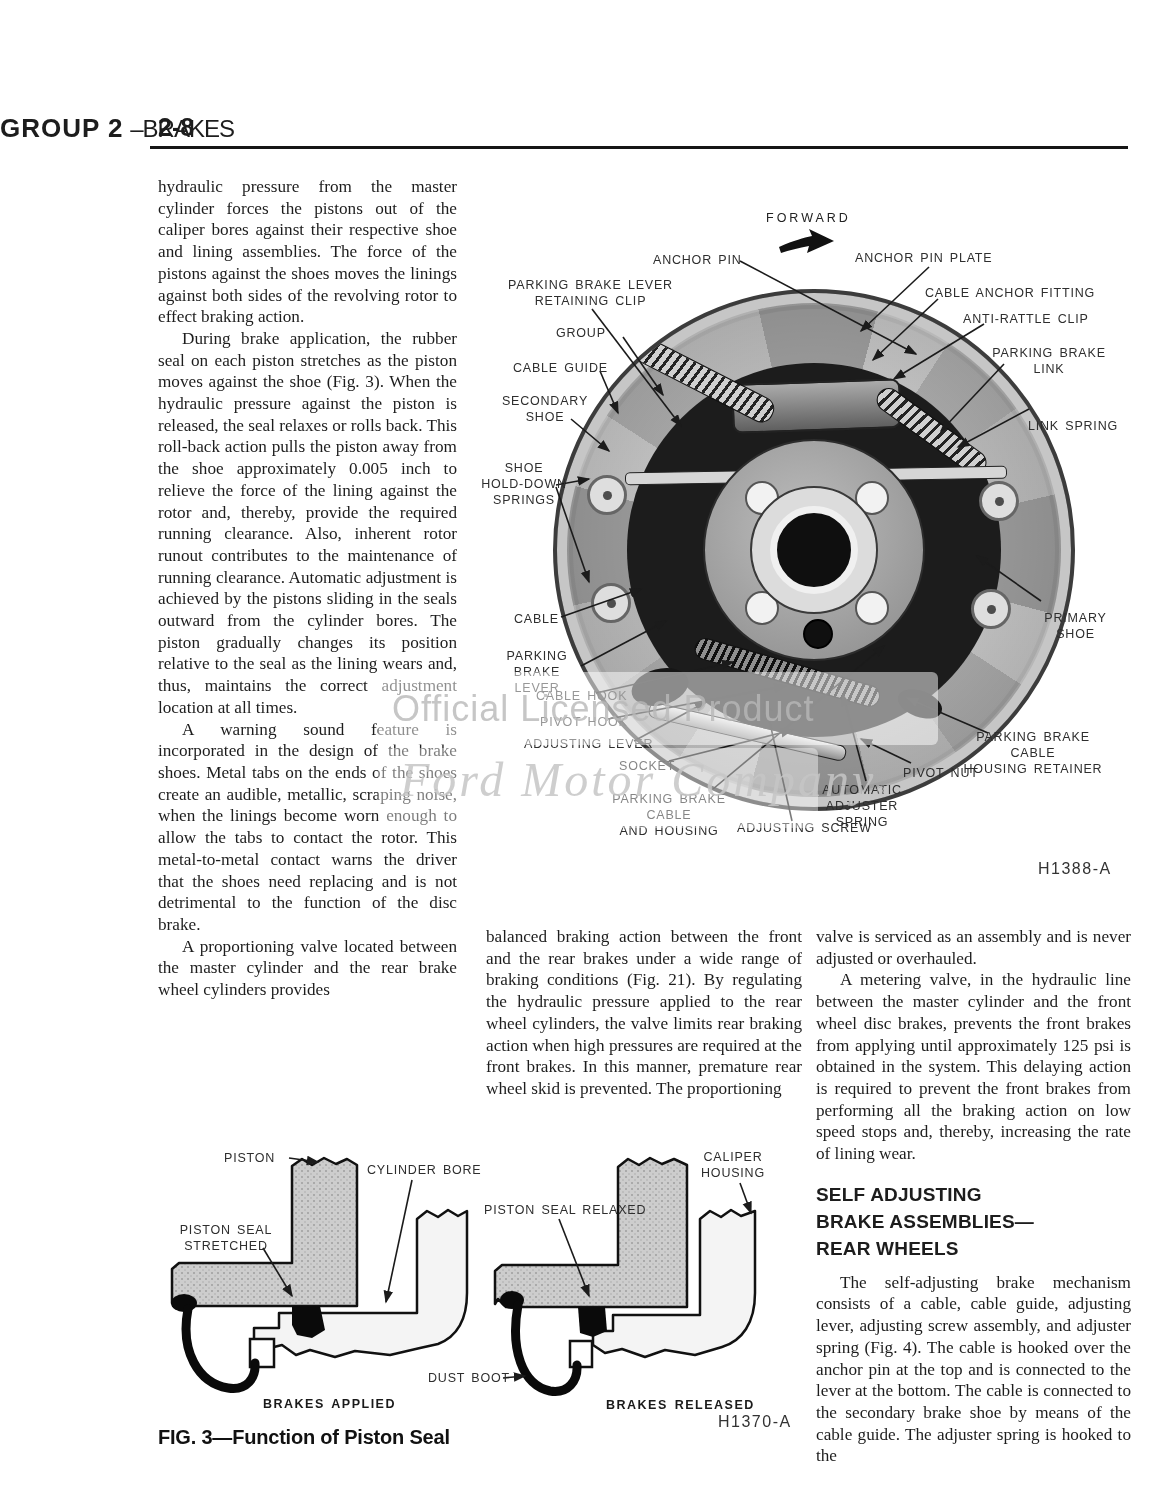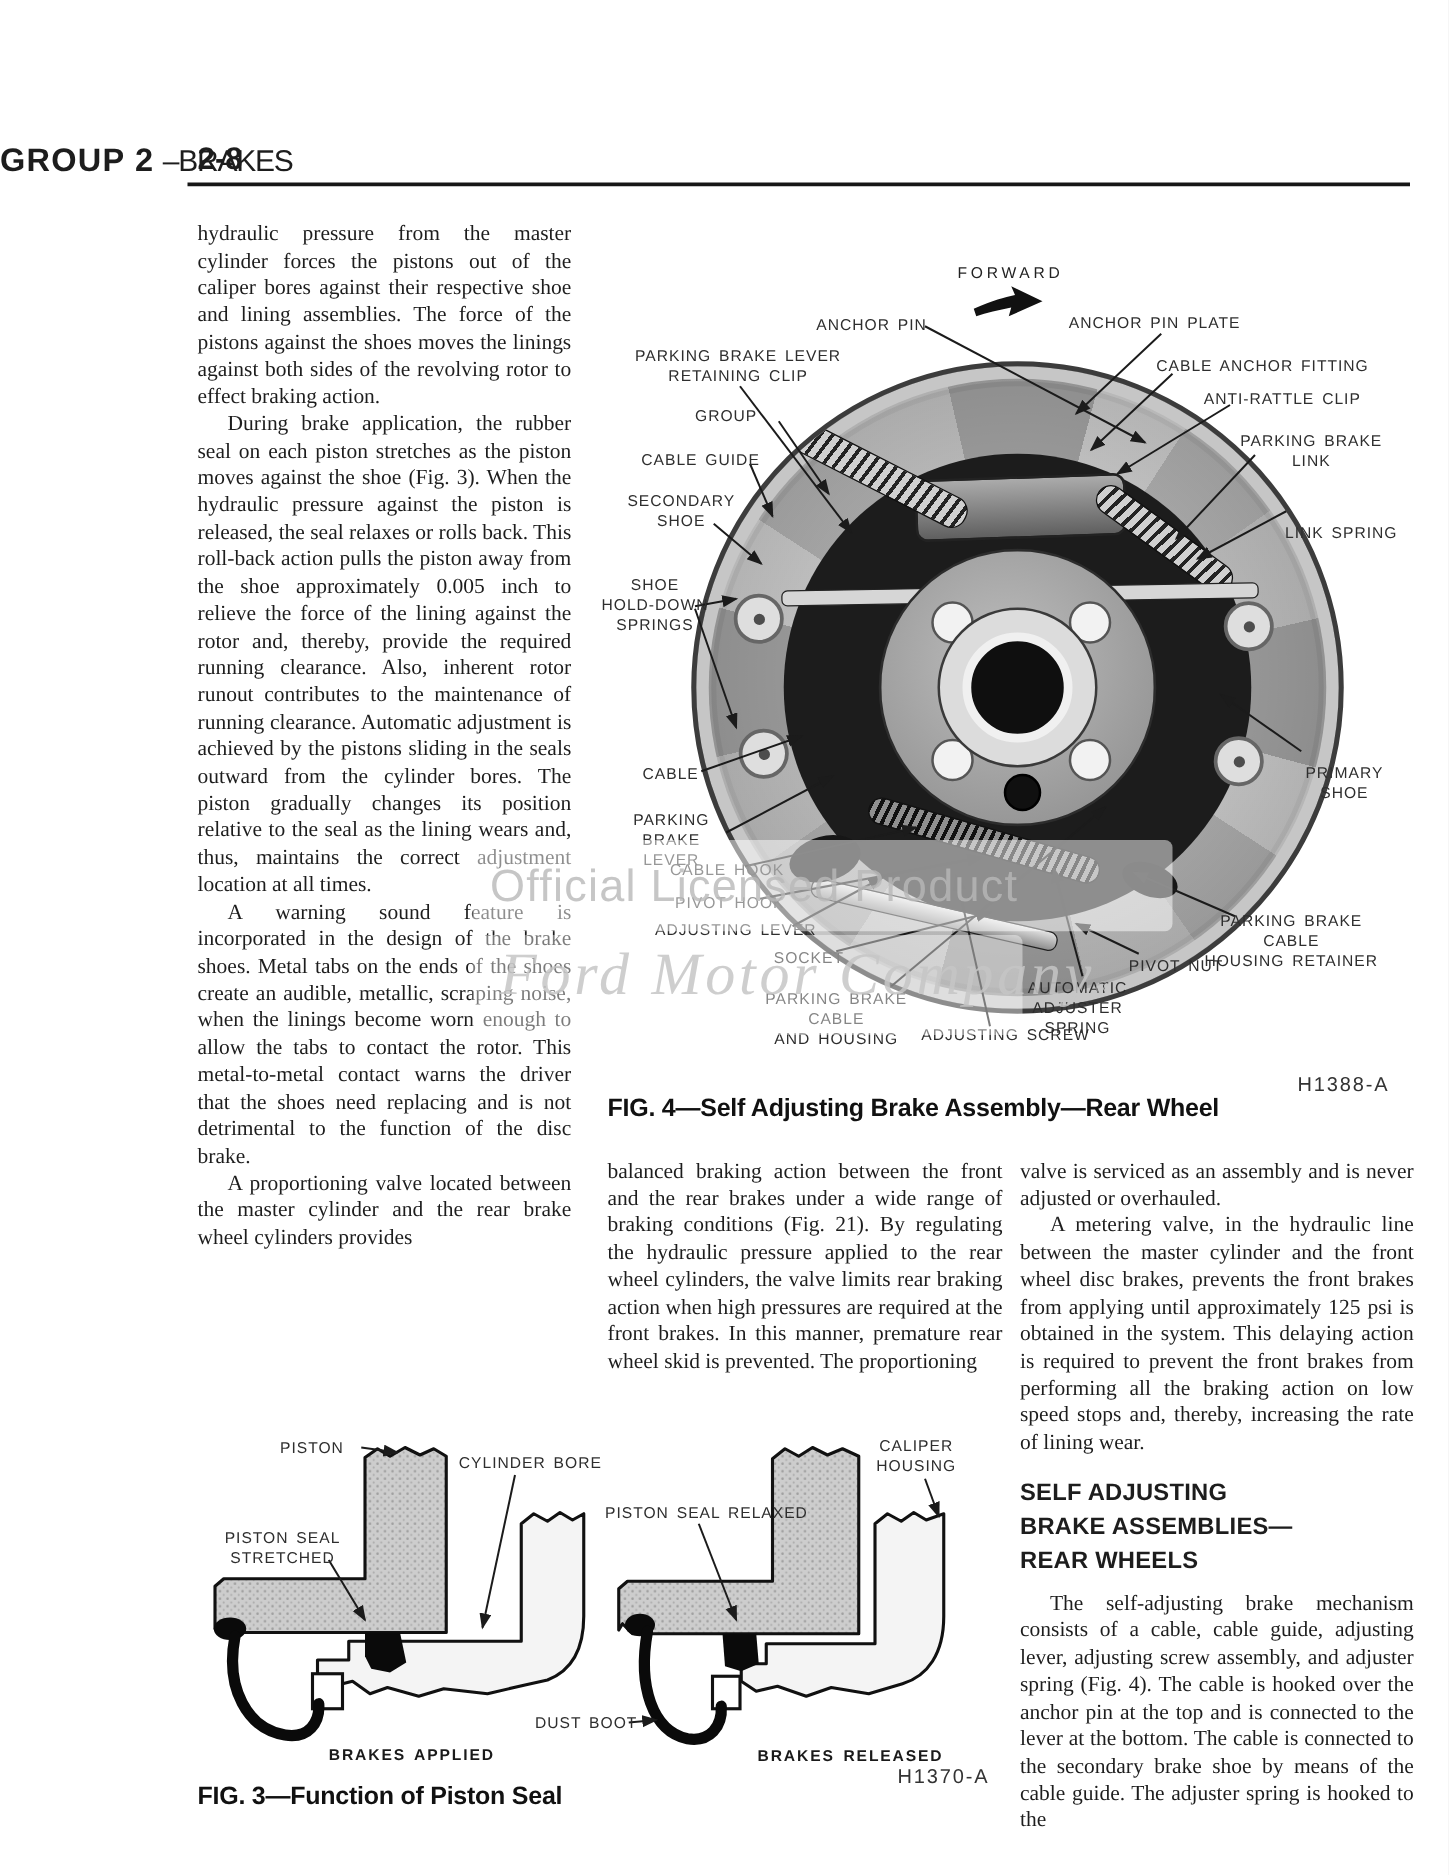--- a/index.html
+++ b/index.html
@@ -245,21 +245,20 @@
   <div class="lbl" style="left:619px;top:758px;">SOCKET</div>
   <div class="lbl ctr" style="left:598px;top:791px;width:142px;">PARKING BRAKE CABLE
 AND HOUSING</div>
   <div class="lbl" style="left:737px;top:820px;">ADJUSTING SCREW</div>
   <div class="lbl ctr" style="left:803px;top:782px;width:118px;">AUTOMATIC
 ADJUSTER SPRING</div>
   <div class="lbl" style="left:903px;top:765px;">PIVOT NUT</div>
   <div class="lbl ctr" style="left:960px;top:729px;width:146px;">PARKING BRAKE CABLE
 HOUSING RETAINER</div>
   <div class="figcode" style="left:1038px;top:860px;">H1388-A</div>
-  <div class="figcap" style="left:486px;top:876px;">FIG. 4—Self Adjusting Brake Assembly—Rear Wheel</div>
 
   <div class="lbl" style="left:224px;top:1150px;">PISTON</div>
   <div class="lbl" style="left:367px;top:1162px;">CYLINDER BORE</div>
   <div class="lbl ctr" style="left:178px;top:1222px;width:96px;">PISTON SEAL
 STRETCHED</div>
   <div class="lbl" style="left:484px;top:1202px;">PISTON SEAL RELAXED</div>
   <div class="lbl ctr" style="left:698px;top:1149px;width:70px;">CALIPER
 HOUSING</div>
   <div class="lbl" style="left:428px;top:1370px;">DUST BOOT</div>
   <div class="lbl bold" style="left:263px;top:1396px;">BRAKES APPLIED</div>

